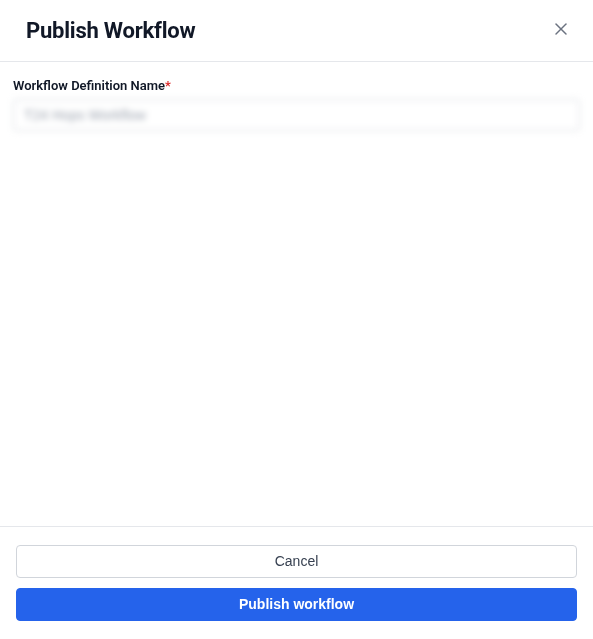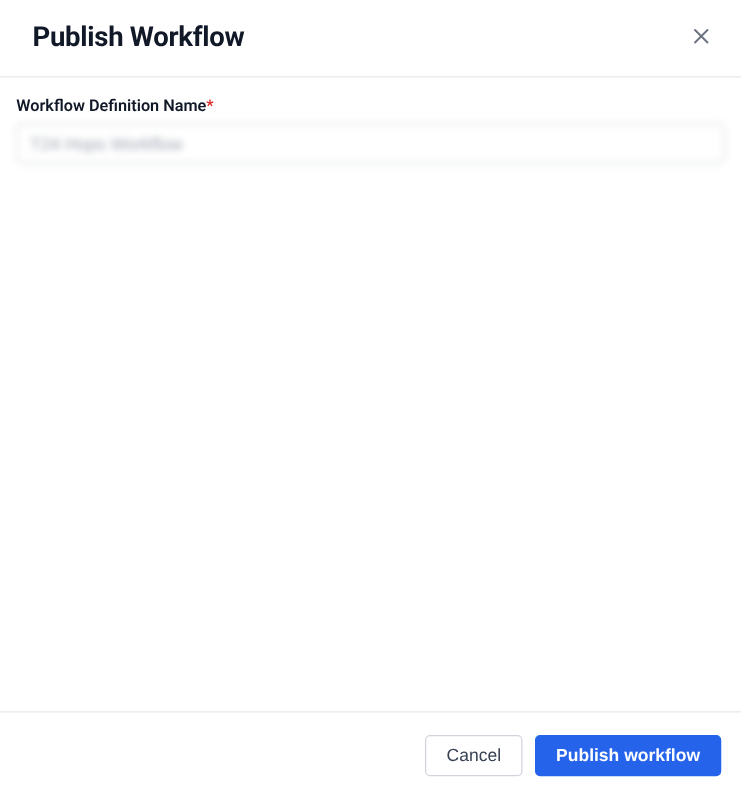--- a/index.html
+++ b/index.html
@@ -76,20 +76,21 @@
     .blurred-value {
       filter: blur(3px);
       color: #9ca3af;
     }
     .modal-footer {
       border-top: 1px solid #e5e7eb;
       padding: 18px 16px 18px 16px;
       display: flex;
       justify-content: flex-end;
       gap: 10px;
+      flex-direction: column;
     }
     .btn {
       padding: 7px 16px;
       font-size: 14px;
       font-weight: 500;
       border-radius: 4px;
       cursor: pointer;
       border: 1px solid transparent;
       line-height: 1.2;
     }

